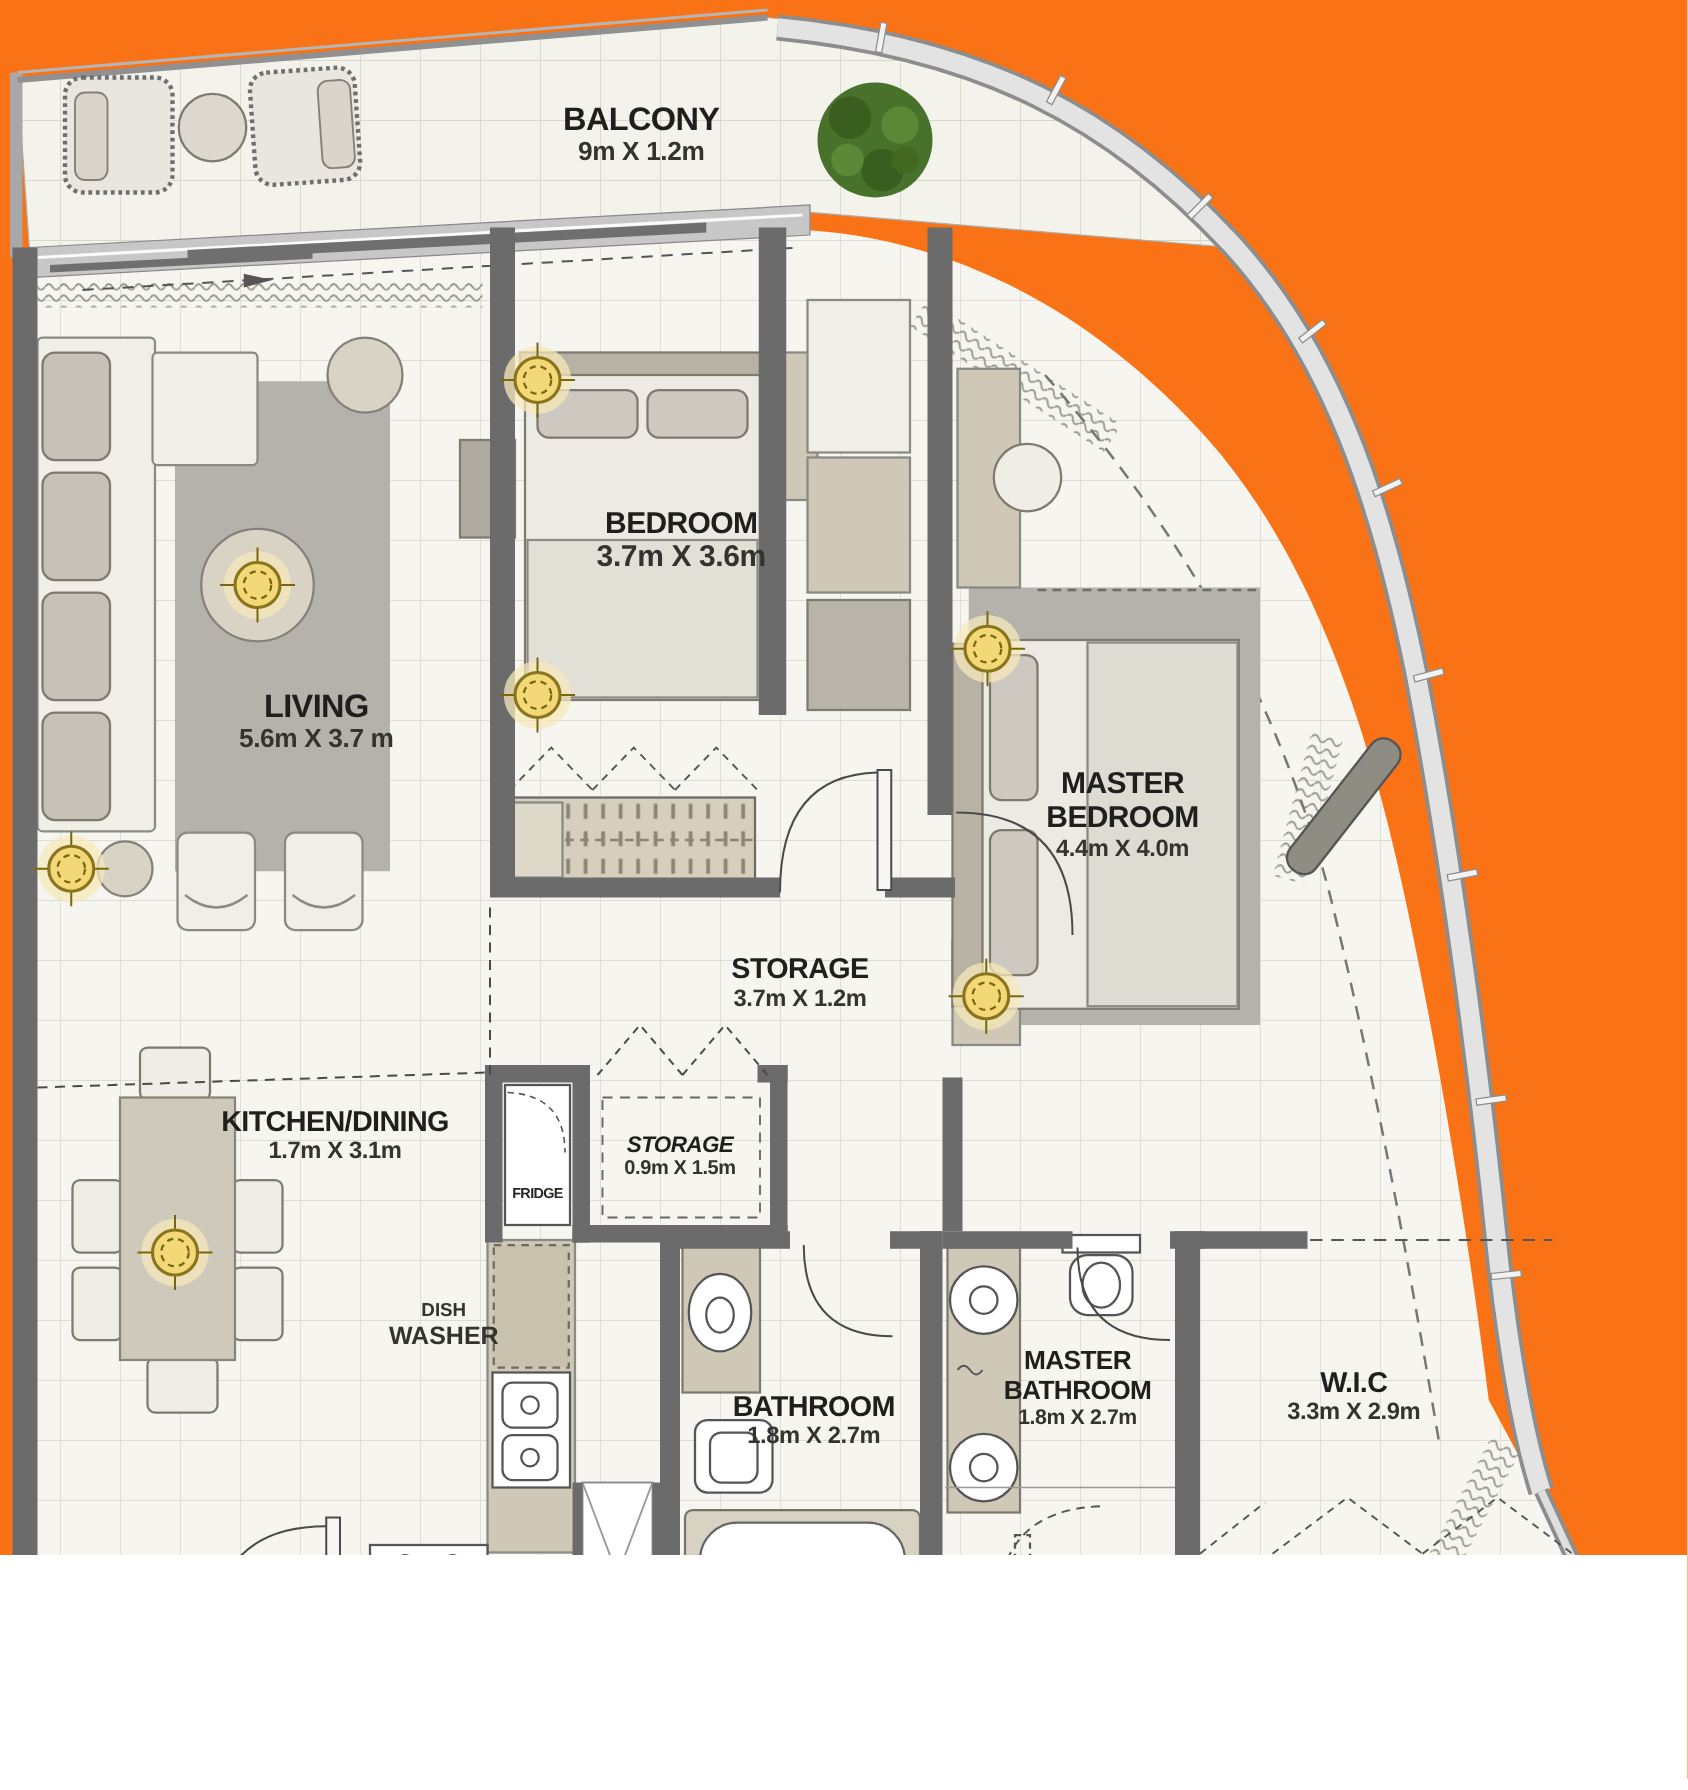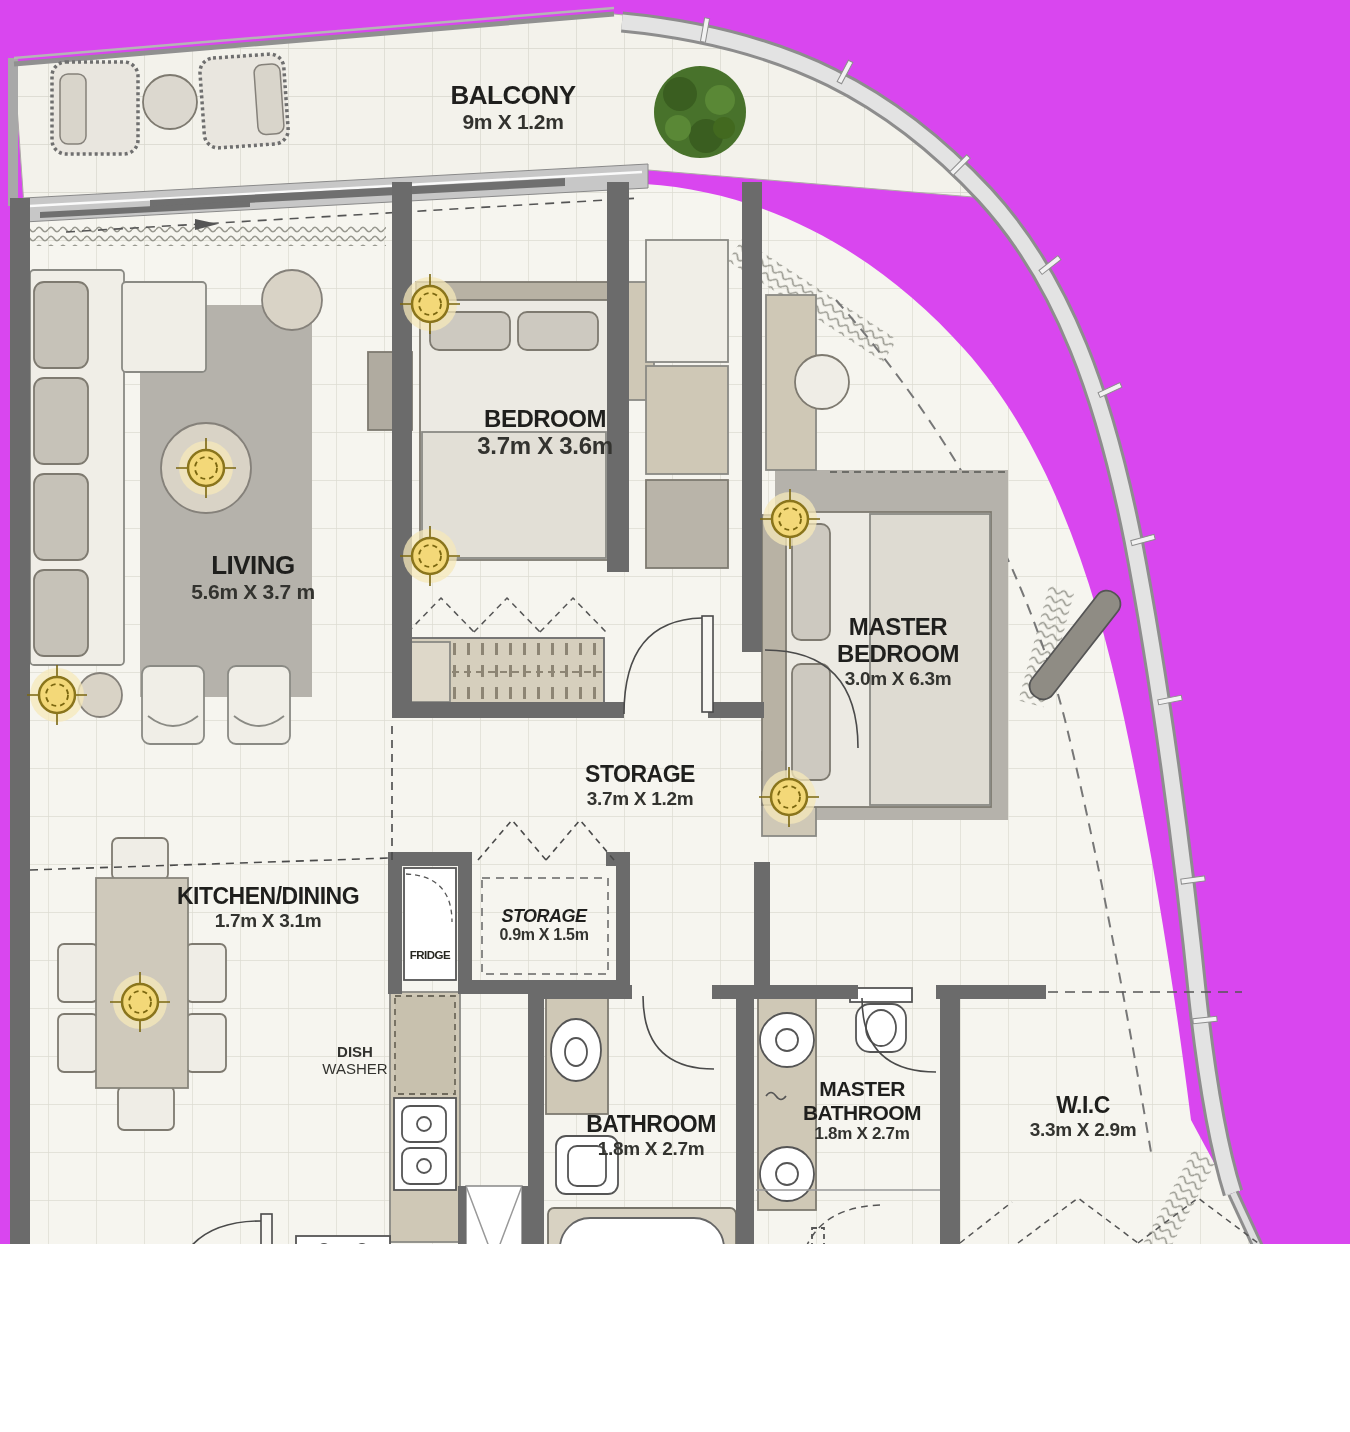--- a/index.html
+++ b/index.html
@@ -1,16 +1,16 @@
 <!DOCTYPE html>
 <html><head>
 <meta charset="utf-8">
 <style>
   html,body{margin:0;padding:0;background:#ffffff;}
-  .stage{position:relative;width:1350px;height:1244px;background:#d946ef;overflow:hidden;
+  .stage{position:relative;width:1350px;height:1244px;background:#f97316;overflow:hidden;
          font-family:"Liberation Sans",sans-serif;}
   svg.plan{position:absolute;left:0;top:0;}
   .lbl{position:absolute;transform:translate(-50%,-50%);text-align:center;color:#1f1f1d;
        white-space:nowrap;line-height:1.12;pointer-events:none;}
   .lbl .nm{font-weight:bold;letter-spacing:-0.5px;}
   .lbl .dim{font-weight:600;color:#33332f;letter-spacing:-0.3px;}
   .nm.sz26{font-size:26px;} .nm.sz24{font-size:24px;} .nm.sz23{font-size:23px;}
   .nm.sz21{font-size:21px;} .nm.sz18{font-size:18px;font-style:italic;}
   .dim.sz21{font-size:21px;} .dim.sz20{font-size:24px;} .dim.sz19{font-size:19px;}
   .dim.sz17{font-size:17px;} .dim.sz16{font-size:16px;}
@@ -327,38 +327,38 @@
   <div class="nm sz24">BEDROOM</div>
   <div class="dim sz20">3.7m X 3.6m</div>
 </div>
 <div class="lbl" style="left:253px;top:577px;">
   <div class="nm sz26">LIVING</div>
   <div class="dim sz21">5.6m X 3.7 m</div>
 </div>
 <div class="lbl" style="left:898px;top:652px;">
   <div class="nm sz24">MASTER</div>
   <div class="nm sz24">BEDROOM</div>
-  <div class="dim sz19">3.0m X 6.3m</div>
+  <div class="dim sz19">4.4m X 4.0m</div>
 </div>
 <div class="lbl" style="left:640px;top:786px;">
   <div class="nm sz23">STORAGE</div>
   <div class="dim sz19">3.7m X 1.2m</div>
 </div>
 <div class="lbl" style="left:268px;top:908px;">
   <div class="nm sz23">KITCHEN/DINING</div>
   <div class="dim sz19">1.7m X 3.1m</div>
 </div>
 <div class="lbl" style="left:544px;top:925px;">
   <div class="nm sz18">STORAGE</div>
   <div class="dim sz16">0.9m X 1.5m</div>
 </div>
 <div class="small-lbl" style="left:430px;top:930px;font-size:11.5px;letter-spacing:-0.5px;margin-top:25px;">FRIDGE</div>
 <div class="lbl" style="left:355px;top:1046px;">
   <div style="font-weight:600;font-size:15px;color:#33332f;margin-top:29px;">DISH</div>
-  <div style="font-weight:400;font-size:15px;color:#33332f;">WASHER</div>
+  <div style="font-weight:700;font-size:20px;color:#33332f;">WASHER</div>
 </div>
 <div class="lbl" style="left:651px;top:1136px;">
   <div class="nm sz23">BATHROOM</div>
   <div class="dim sz19">1.8m X 2.7m</div>
 </div>
 <div class="lbl" style="left:862px;top:1110px;">
   <div class="nm sz21">MASTER</div>
   <div class="nm sz21">BATHROOM</div>
   <div class="dim sz17">1.8m X 2.7m</div>
 </div>

